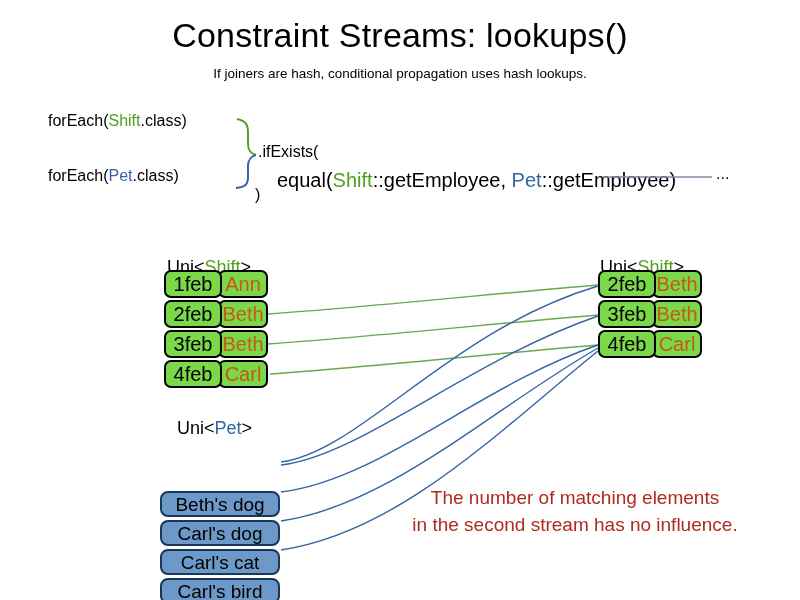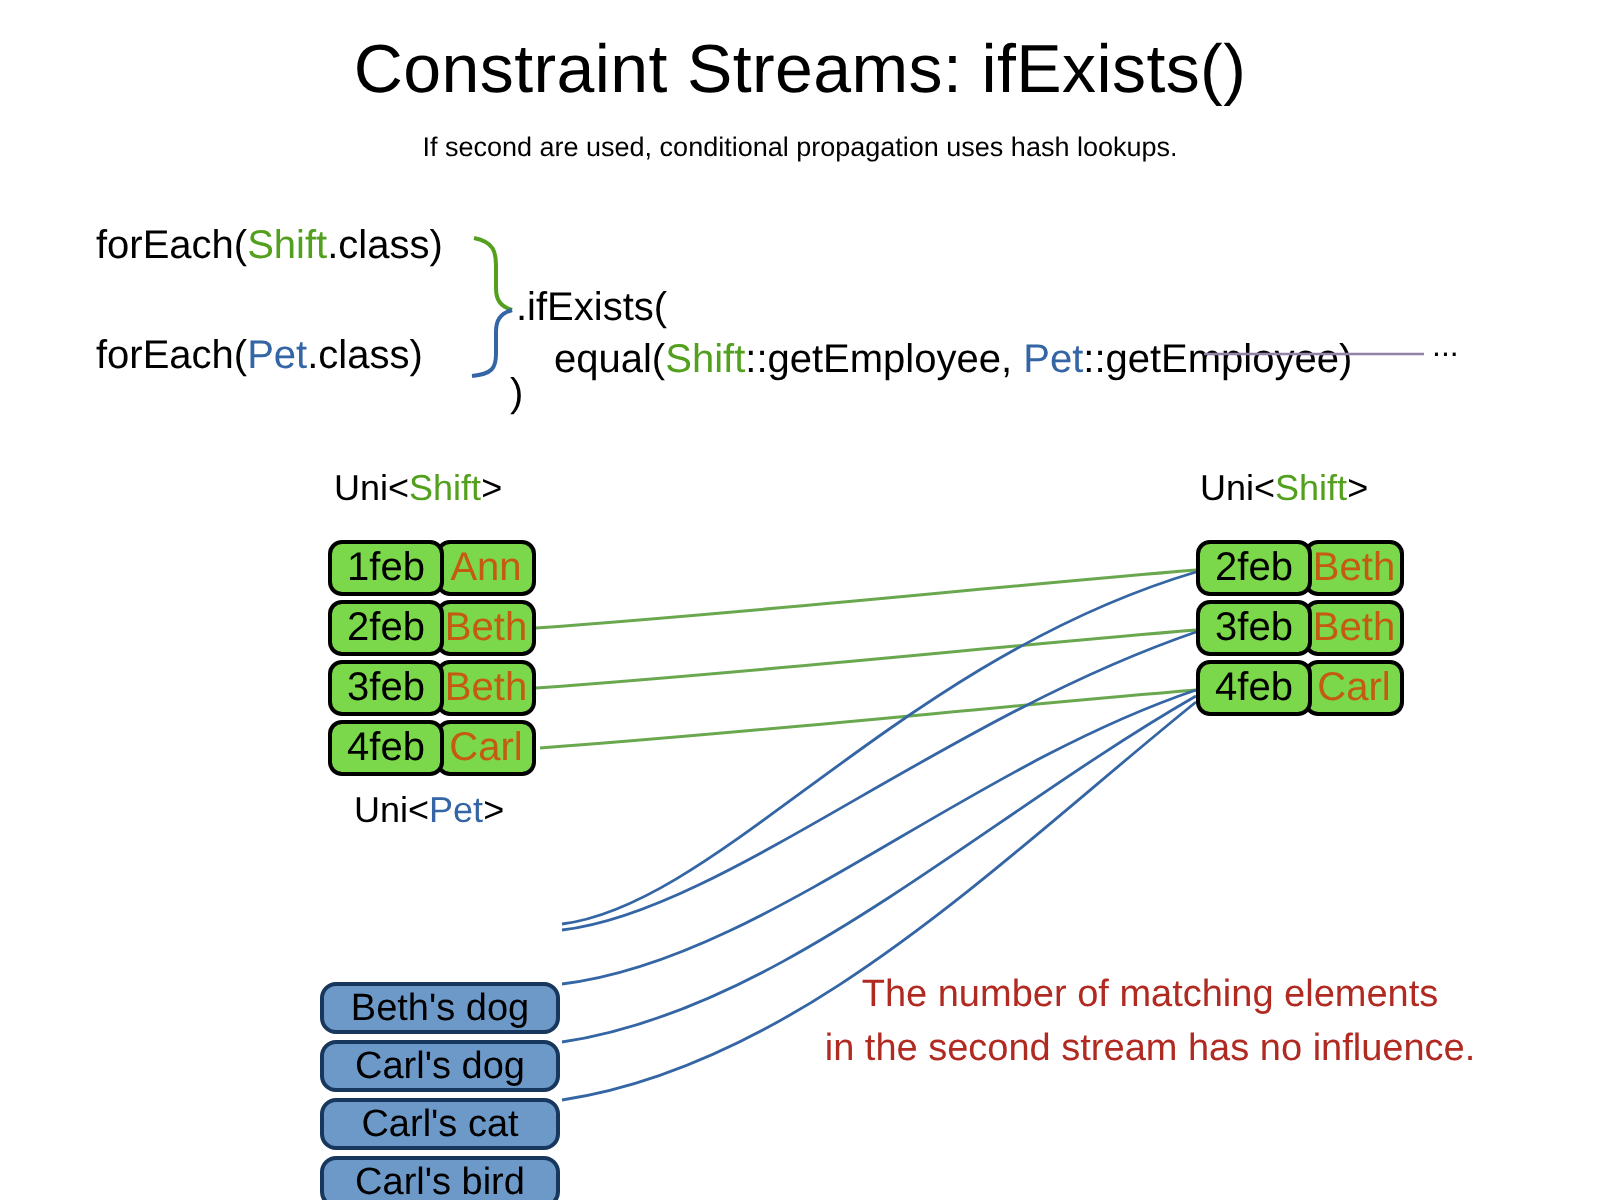--- a/index.html
+++ b/index.html
@@ -3,25 +3,25 @@
 <meta charset="utf-8">
 <style>
   html,body{margin:0;padding:0;}
   body{
     width:800px;height:600px;position:relative;background:#ffffff;
     font-family:"Liberation Sans",sans-serif;color:#000;overflow:hidden;
   }
   .abs{position:absolute;}
   #title{top:16px;left:0;width:800px;text-align:center;font-size:34px;letter-spacing:.2px;}
   #subtitle{top:66px;left:0;width:800px;text-align:center;font-size:13.5px;}
-  .code{font-size:20px;white-space:nowrap;}
+  .code{font-size:16px;white-space:nowrap;}
   .code-small{font-size:20px;white-space:nowrap;}
   .cls-shift{color:#52a01e;}
   .cls-pet{color:#3465a4;}
-  .stream-label{font-size:18px;white-space:nowrap;}
+  .stream-label{font-size:18px;white-space:nowrap;margin-top:23px;}
   
   .shift-table{display:flex;flex-direction:column;gap:2px;z-index:2;}
   .shift-row{display:flex;height:28px;}
   .cell{box-sizing:border-box;border:2px solid #000;border-radius:7px;
         background:#7bd84a;display:flex;align-items:center;justify-content:center;
         font-size:20px;line-height:1;}
   .date-cell{width:58px;z-index:2;}
   .emp-cell{width:50px;margin-left:-4px;z-index:1;color:#c55a11;}
   
   .pet-table{display:flex;flex-direction:column;gap:3px;z-index:2;margin-top:40px;}
@@ -47,22 +47,22 @@
   <path d="M 268 344 C 380 336 500 323 598 315" fill="none" stroke="#6aa84f" stroke-width="1.5"></path>
   <path d="M 270 374 C 380 366 500 353 598 345" fill="none" stroke="#6aa84f" stroke-width="1.5"></path>
 
   <path d="M 281 462 C 360 452 450 330 598 286" fill="none" stroke="#3465a4" stroke-width="1.4"></path>
   <path d="M 281 465 C 360 456 470 360 598 316" fill="none" stroke="#3465a4" stroke-width="1.4"></path>
   <path d="M 281 492 C 380 480 480 385 598 345" fill="none" stroke="#3465a4" stroke-width="1.4"></path>
   <path d="M 281 521 C 390 505 490 410 598 348" fill="none" stroke="#3465a4" stroke-width="1.4"></path>
   <path d="M 281 550 C 400 532 500 430 598 351" fill="none" stroke="#3465a4" stroke-width="1.4"></path>
 </svg>
 
-<div id="title" class="abs">Constraint Streams: ifExists()</div>
-<div id="subtitle" class="abs">If second are used, conditional propagation uses hash lookups.</div>
+<div id="title" class="abs">Constraint Streams: lookups()</div>
+<div id="subtitle" class="abs">If joiners are hash, conditional propagation uses hash lookups.</div>
 
 <div class="abs code" style="left:48px;top:112px;"><span>forEach(</span><span class="cls-shift">Shift</span><span>.class)</span></div>
 <div class="abs code" style="left:48px;top:167px;"><span>forEach(</span><span class="cls-pet">Pet</span><span>.class)</span></div>
 <div class="abs code" style="left:258px;top:143px;">.ifExists(</div>
 <div class="abs code-small" style="left:277px;top:169px;"><span>equal(</span><span class="cls-shift">Shift</span><span>::getEmployee, </span><span class="cls-pet">Pet</span><span>::getEmployee)</span></div>
 <div class="abs code" style="left:255px;top:186px;">)</div>
 <div id="ellipsis" class="abs">...</div>
 
 <div class="abs stream-label" style="left:167px;top:234px;"><span>Uni&lt;</span><span class="cls-shift">Shift</span><span>&gt;</span></div>
 <div class="abs shift-table" style="left:164px;top:270px;">

